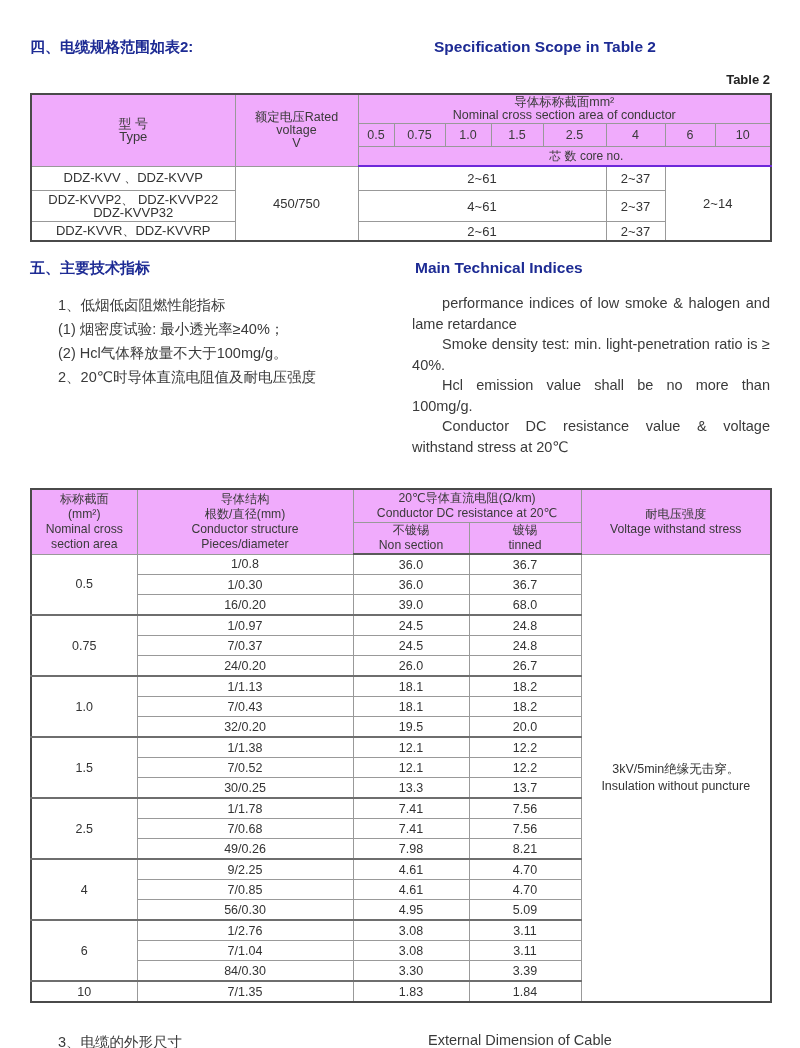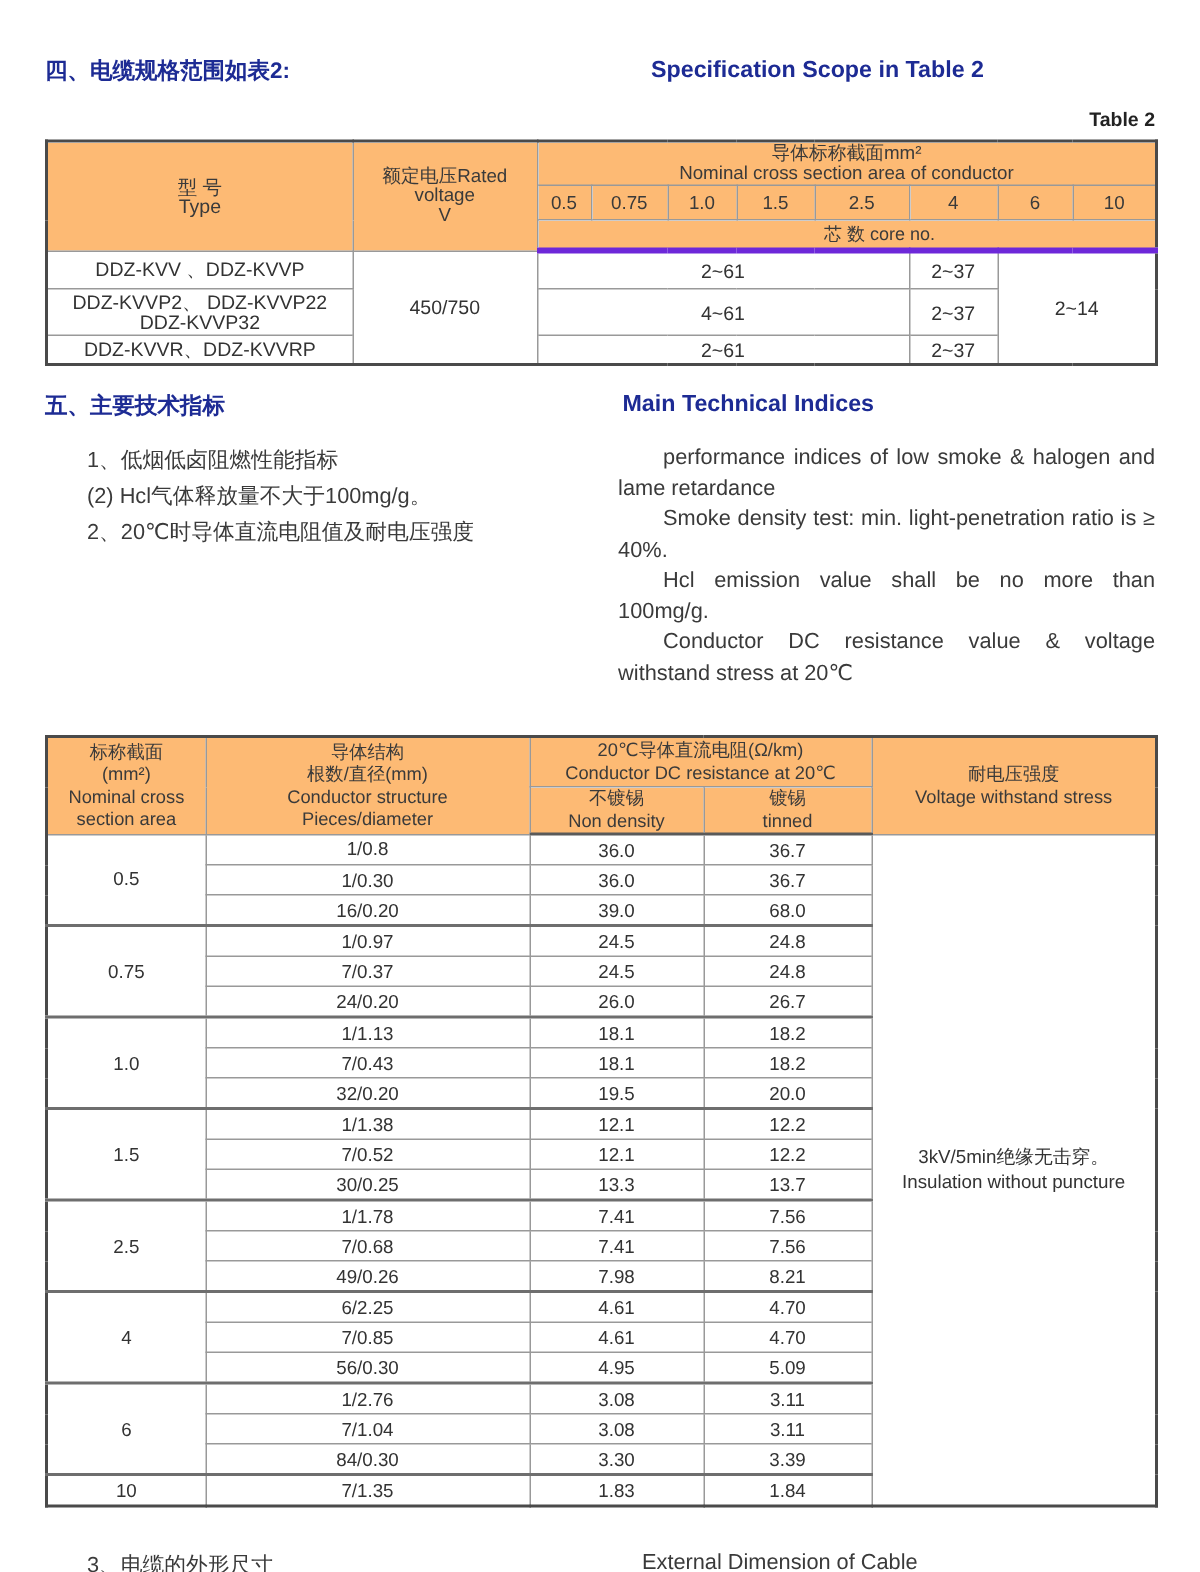--- a/index.html
+++ b/index.html
@@ -7,34 +7,34 @@
        font-family:"Liberation Sans","DejaVu Sans",sans-serif;}
   .page{box-sizing:border-box;width:800px;padding:38px 30px 0 30px;}
 
   .head-row{display:flex;height:22px;}
   .h-cn{font-size:15px;font-weight:bold;color:#1d2b94;width:360px;}
   .h-en{font-size:15.5px;font-weight:bold;color:#1d2b94;flex:1;text-align:center;padding-right:70px;}
   .table-label{text-align:right;font-weight:bold;font-size:13px;margin:12px 0 6px 0;color:#222;}
 
   table{border-collapse:collapse;table-layout:fixed;width:740px;border:2px solid #4a4a4a;}
   td{border:1px solid #999;text-align:center;vertical-align:middle;padding:0;overflow:hidden;}
-  .hd{background:#fdba74;color:#3a3a3a;}
+  .hd{background:#f0abfc;color:#3a3a3a;}
 
   
   #table2{font-size:13px;}
   #table2 .hd{font-size:12.5px;line-height:14px;}
   #table2 .hline{display:block;line-height:13px;}
   #table2 td.typec{font-size:13px;line-height:14px;}
   #table2 tr.hr1 td{height:28px;}
   #table2 tr.hr2 td{height:22px;font-size:12.5px;}
   #table2 tr.hr3 td{height:18px;font-size:12px;}
   #table2 tr.dr1 td{height:23px;}
   #table2 tr.dr2 td{height:30px;}
   #table2 tr.dr3 td{height:16px;}
-  #table2 .hdbot{border-bottom:4px solid #6d28d9;padding-left:44px;}
+  #table2 .hdbot{border-bottom:2px solid #6d28d9;padding-left:44px;}
 
   
   #spec{margin-top:31px;font-size:12.5px;}
   #spec td{height:19px;}
   #spec .hd{line-height:15px;font-size:12.2px;}
   #spec tr.hr1 td{height:32px;}
   #spec tr.hr2 td{height:29px;border-bottom:2px solid #5a5a5a;}
   #spec td.sz{font-size:12.5px;}
   #spec tr.grp td{border-top:2px solid #6e6e6e;}
   #spec td.ws{font-size:12.5px;line-height:17px;}
@@ -130,20 +130,21 @@
     </table>
 
   <div class="head-row sec5row">
     <div class="h-cn">五、主要技术指标</div>
     <div class="h-en" style="text-align:left;padding-right:0;padding-left:25px;">Main Technical Indices</div>
   </div>
 
   <div class="cols">
     <div class="colL cnbody">
       <div>1、低烟低卤阻燃性能指标</div>
+      <div>(1) 烟密度试验: 最小透光率≥40%；</div>
       <div>(2) Hcl气体释放量不大于100mg/g。</div>
       <div>2、20℃时导体直流电阻值及耐电压强度</div>
     </div>
     <div class="colR enbody">
       <p>performance indices of low smoke &amp; halogen and lame retardance</p>
       <p>Smoke density test: min. light-penetration ratio is ≥ 40%.</p>
       <p>Hcl emission value shall be no more than 100mg/g.</p>
       <p>Conductor DC resistance value &amp; voltage withstand stress at 20℃</p>
     </div>
   </div>
@@ -175,21 +176,21 @@
         <span class="hline">Conductor DC resistance  at 20℃</span>
       </td>
       <td class="hd" rowspan="2">
         <span class="hline">耐电压强度</span>
         <span class="hline">Voltage withstand stress</span>
       </td>
     </tr>
     <tr class="hr2">
       <td class="hd">
         <span class="hline">不镀锡</span>
-        <span class="hline">Non density</span>
+        <span class="hline">Non section</span>
       </td>
       <td class="hd">
         <span class="hline">镀锡</span>
         <span class="hline">tinned</span>
       </td>
     </tr>
 
     <tr>
       <td class="sz" rowspan="3">0.5</td>
       <td>1/0.8</td>
@@ -274,21 +275,21 @@
       <td>7.56</td>
     </tr>
     <tr>
       <td>49/0.26</td>
       <td>7.98</td>
       <td>8.21</td>
     </tr>
 
     <tr class="grp">
       <td class="sz" rowspan="3">4</td>
-      <td>6/2.25</td>
+      <td>9/2.25</td>
       <td>4.61</td>
       <td>4.70</td>
     </tr>
     <tr>
       <td>7/0.85</td>
       <td>4.61</td>
       <td>4.70</td>
     </tr>
     <tr>
       <td>56/0.30</td>

